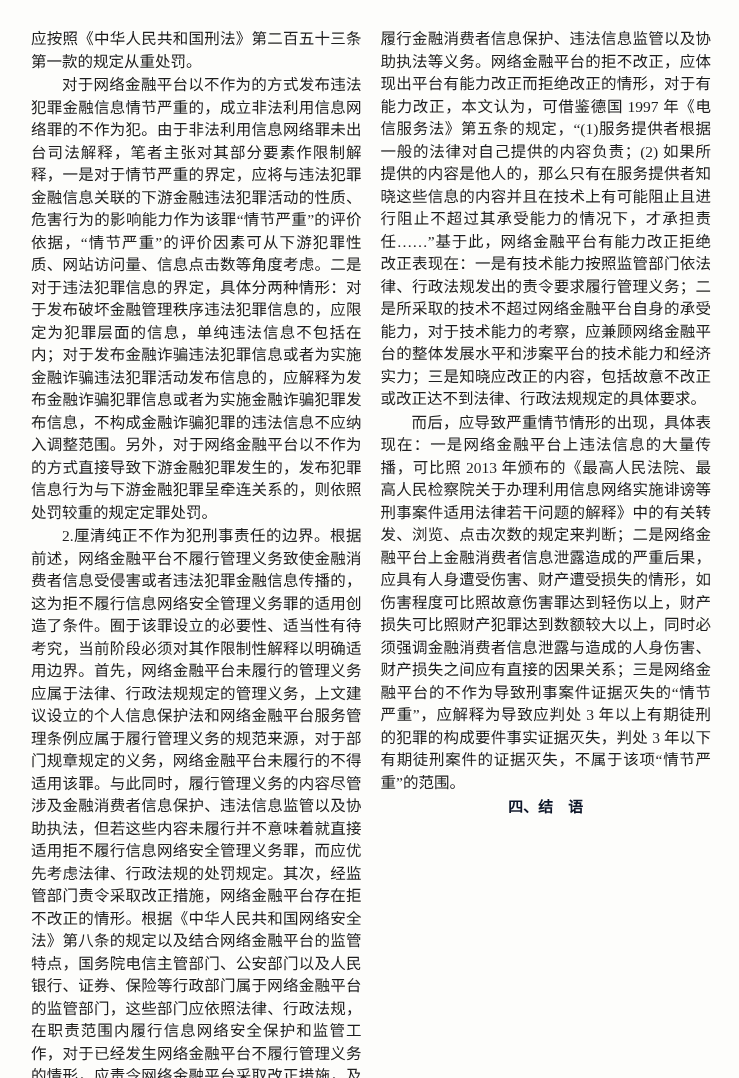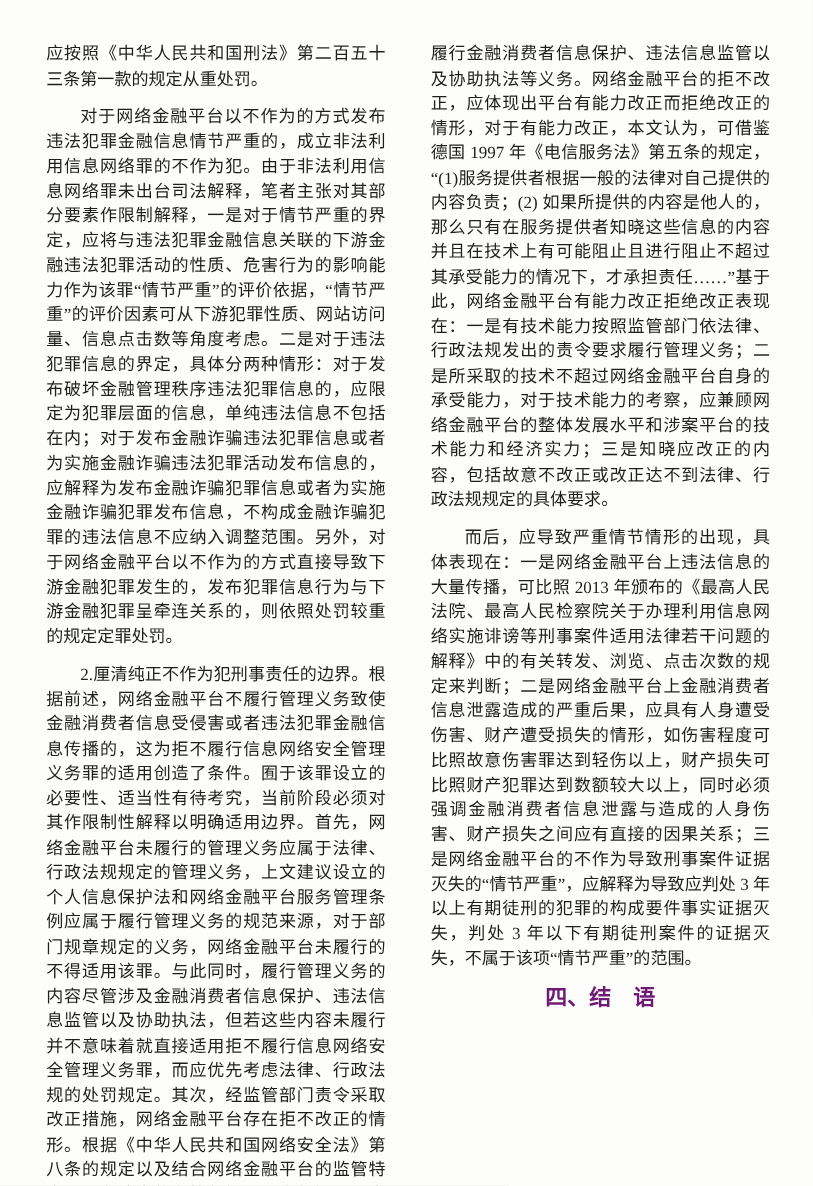--- a/index.html
+++ b/index.html
@@ -25,32 +25,32 @@
     flex: 1 1 0;
     min-width: 0;
     font-family: "Liberation Serif", "DejaVu Serif", serif;
     font-size: 15.5px;
     line-height: 22.5px;
     color: #1e1e1e;
     text-align: justify;
     text-justify: inter-character;
   }
   .col p {
-    margin: 12px;
+    margin: 1px;
     word-break: break-all;
   }
   .col p.indent {
     text-indent: 2em;
   }
   .section-heading {
     font-family: "Liberation Sans", "DejaVu Sans", sans-serif;
     font-weight: 700;
-    font-size: 20px;
+    font-size: 15px;
     line-height: 24px;
-    color: #701a75;
+    color: #0f172a;
     text-align: center;
     margin: 26px 0 27px 0;
     text-indent: 0 !important;
   }
   .page-number {
     position: absolute;
     right: 28px;
     top: 1098px;
     font-family: "Liberation Serif", "DejaVu Serif", serif;
     font-size: 15.5px;

